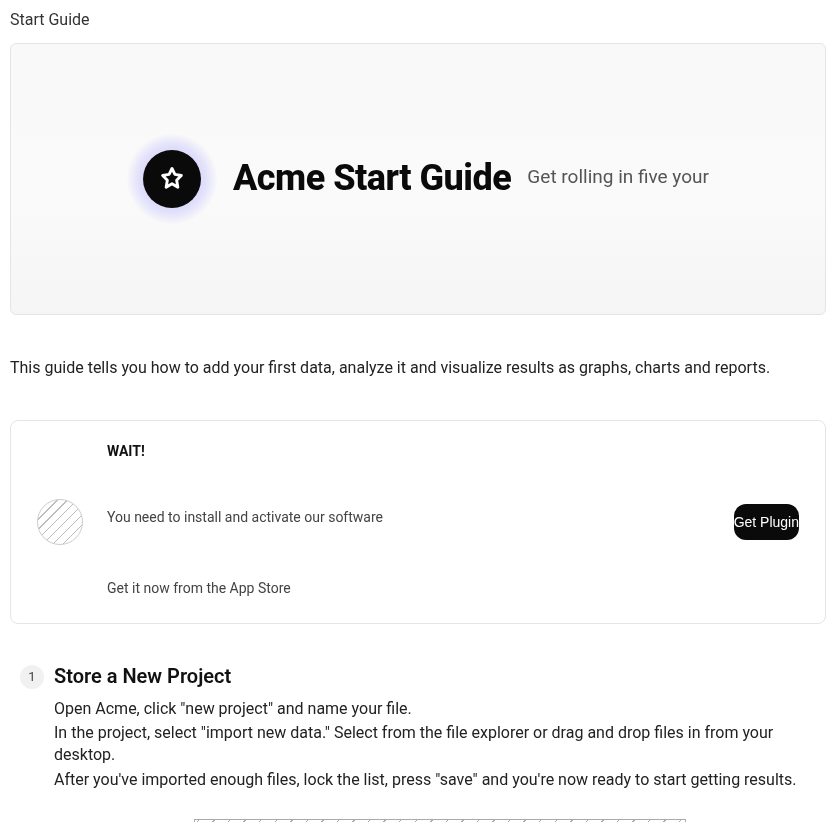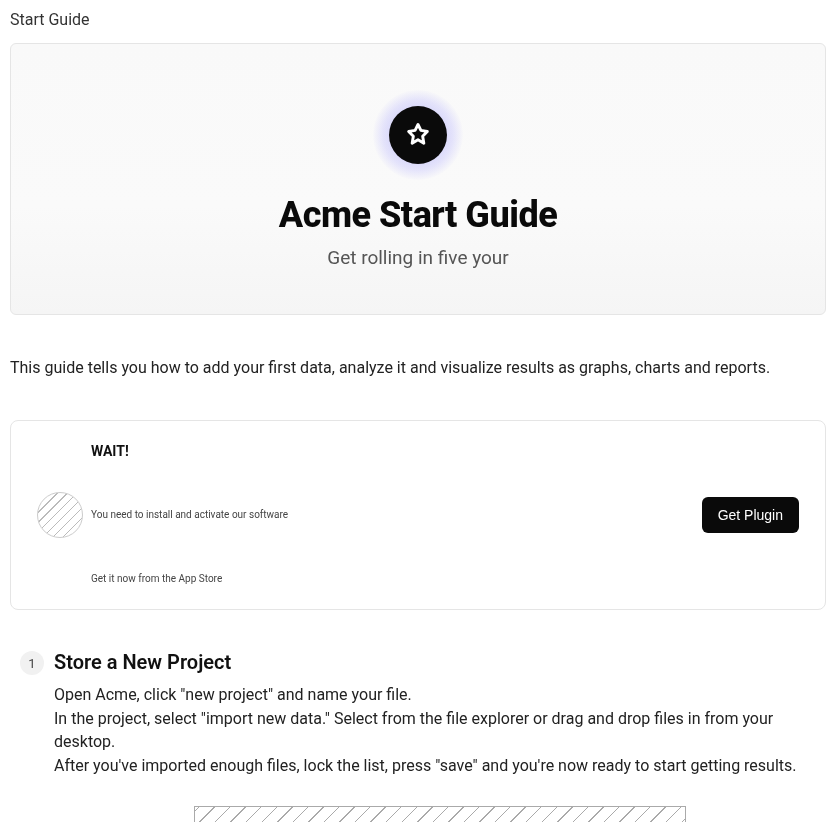--- a/index.html
+++ b/index.html
@@ -17,21 +17,21 @@
   padding: 10px 0 14px 0;
 }
 
 .hero {
   width: 100%;
   height: 272px;
   border: 1px solid #e5e5e5;
   border-radius: 6px;
   background: linear-gradient(to bottom, #f9f9f9 0%, #fafafa 60%, #f5f5f5 100%);
   display: flex;
-  flex-direction: column;
+  flex-direction: row;
   align-items: center;
   justify-content: center;
   gap: 16px;
   position: relative;
 }
 
 .hero-glow {
   width: 90px;
   height: 90px;
   border-radius: 50%;
@@ -81,44 +81,44 @@
   margin: 41px 0 40px 0;
   line-height: 1.5;
 }
 
 .callout {
   border: 1px solid #e5e5e5;
   border-radius: 8px;
   padding: 22px 26px;
   display: flex;
   align-items: center;
-  gap: 8px;
+  gap: 24px;
 }
 
 .callout-icon {
   width: 46px;
   height: 46px;
   border-radius: 50%;
   border: 1px solid #ccc;
   flex-shrink: 0;
   background-image: repeating-linear-gradient(-45deg, #fff 0, #fff 6px, #bbb 6px, #bbb 7px);
 }
 
 .callout-body { flex: 1; }
 .callout-title { font-size: 14px; font-weight: 700; color: #111; margin-bottom: 4px; }
-.callout-line { font-size: 10px; color: #444; line-height: 1.7; margin-top: 47px; }
+.callout-line { font-size: 14px; color: #444; line-height: 1.7; margin-top: 47px; }
 
 .callout-btn {
   background: #0a0a0a;
   color: #fff;
   border: none;
   font-size: 14px;
   font-weight: 500;
-  padding: 10px 16px;
-  border-radius: 6px;
+  padding: 10px 0;
+  border-radius: 12px;
   cursor: pointer;
   white-space: nowrap;
 }
 
 .step {
   margin-top: 40px;
   position: relative;
 }
 
 .step-num {

